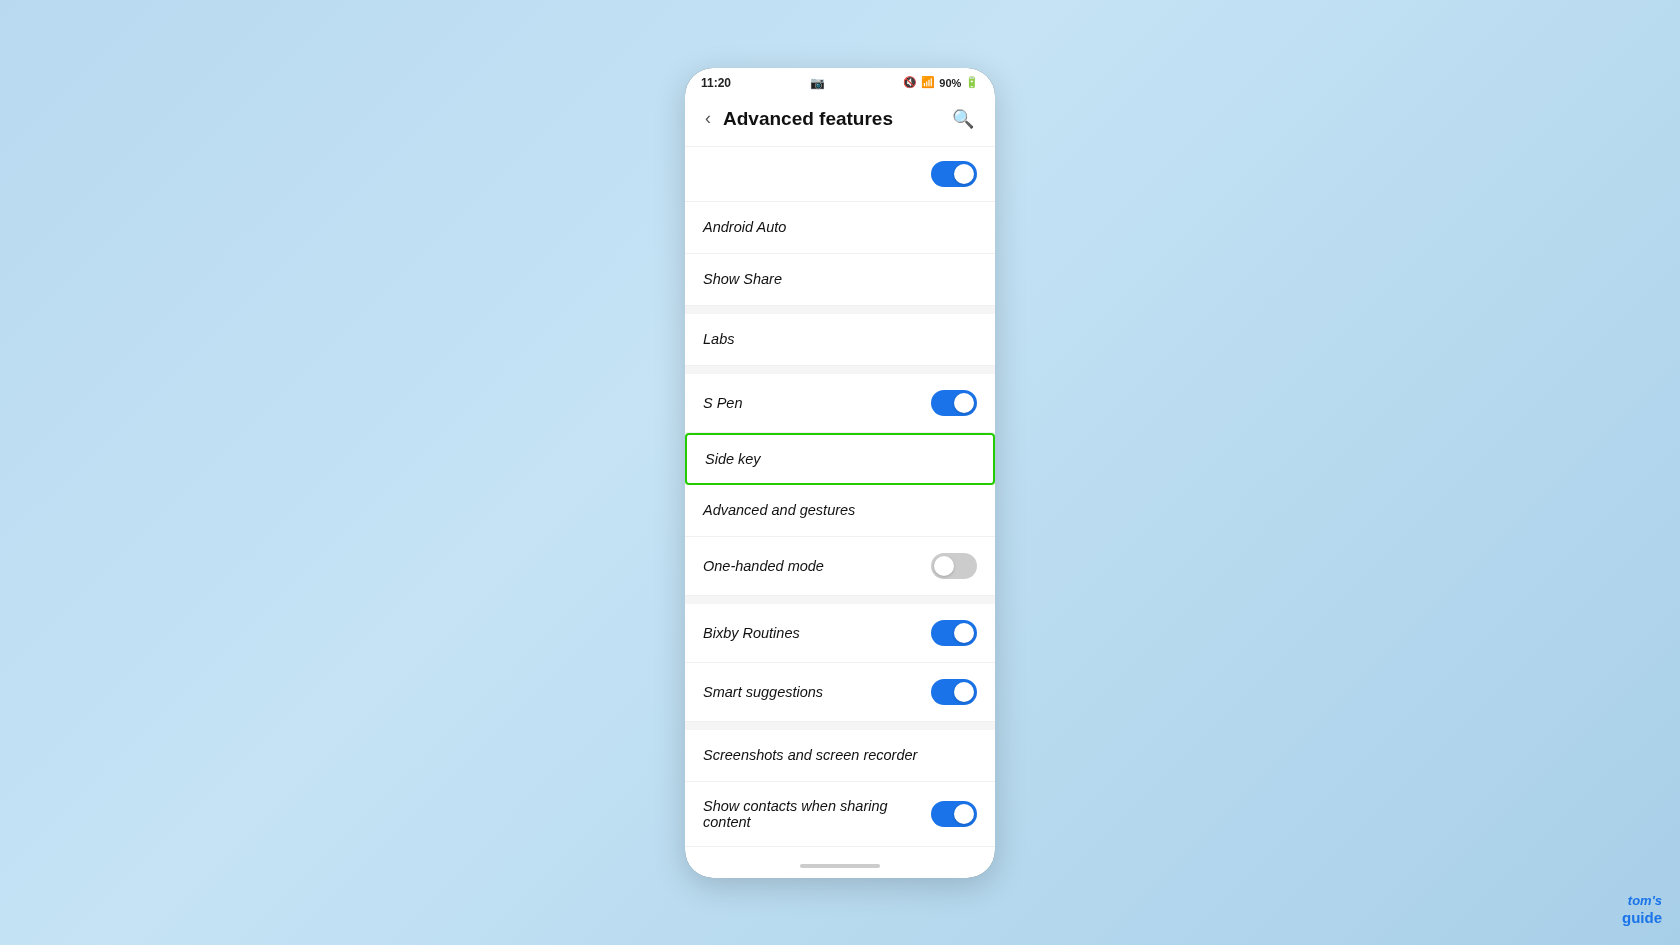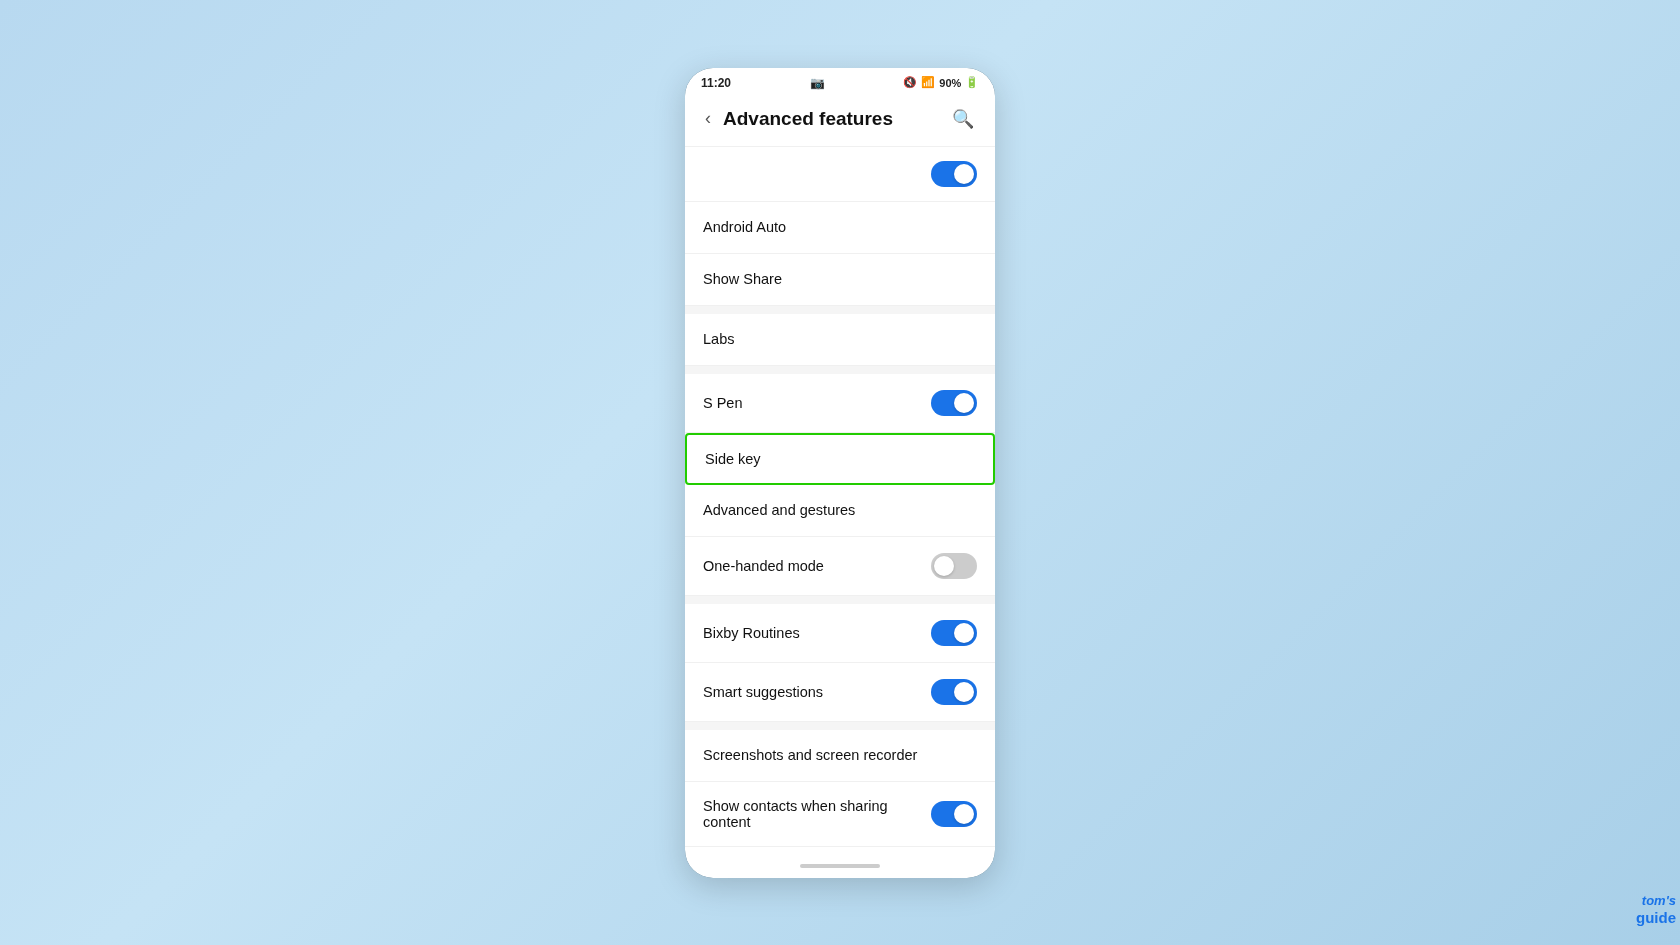--- a/index.html
+++ b/index.html
@@ -100,20 +100,21 @@
       border: 2.5px solid #22cc00;
       border-radius: 4px;
       margin: 0 0;
       align-items: center;
     }
 
     .item-label {
       font-size: 14.5px;
       color: #111;
       font-weight: 400;
+      font-style: italic;
     }
 
     
     .toggle {
       position: relative;
       width: 46px;
       height: 26px;
       border-radius: 13px;
       cursor: pointer;
       transition: background 0.2s;
@@ -149,21 +150,21 @@
 
     .divider {
       height: 8px;
       background: #f5f5f5;
     }
 
     
     .watermark {
       position: absolute;
       bottom: 18px;
-      right: 4px;
+      right: 18px;
       font-size: 13px;
       font-weight: 700;
       color: #1a73e8;
       line-height: 1.2;
       text-align: right;
     }
 
     .watermark span {
       display: block;
     }

